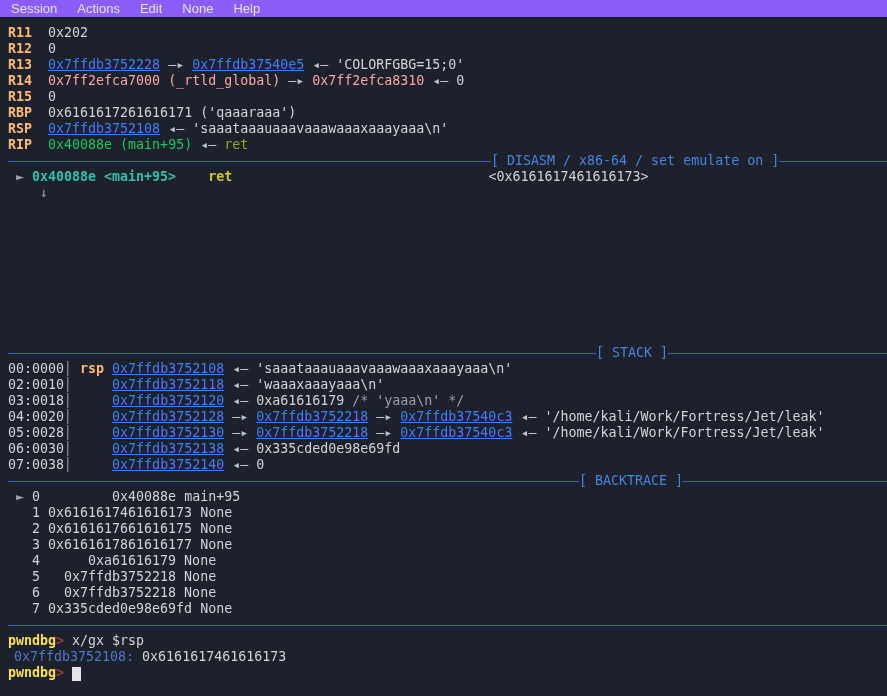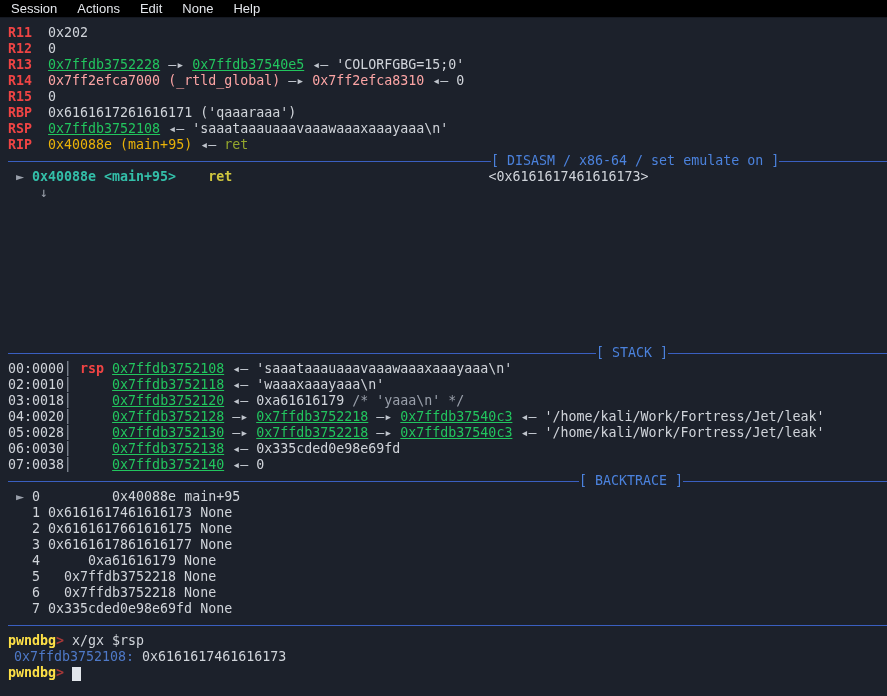--- a/index.html
+++ b/index.html
@@ -1,37 +1,37 @@
 <!DOCTYPE html>
 <html><head>
 <meta charset="utf-8">
 <style>
   html,body{margin:0;padding:0;background:#1c212b;}
   body{width:887px;height:696px;overflow:hidden;}
   
   .menubar{
-    height:17px;background:#000000;border-bottom:1px solid #151922;
+    height:17px;background:#8b5cf6;border-bottom:1px solid #151922;
     display:flex;align-items:center;
     font-family:"Liberation Sans",sans-serif;font-size:13px;color:#e4e7ec;
   }
   .menuitem{padding:0 10px;line-height:17px;cursor:default;}
   .menuitem:first-child{padding-left:11px;}
   
   .terminal{
     height:678px;padding-top:7px;
     font-family:"DejaVu Sans Mono",monospace;font-size:13.3px;line-height:16px;
     color:#d0d4da;
   }
   .line{height:16px;white-space:pre;padding-left:8px;overflow:hidden;}
   
   .c-w{color:#d0d4da;}
-  .c-b{color:#ef4444;font-weight:bold;}
-  .c-o{color:#22c55e;text-decoration:underline;}
+  .c-b{color:#fdba74;font-weight:bold;}
+  .c-o{color:#3b82f6;text-decoration:underline;}
   .c-p{color:#fca5a5;}
-  .c-r{color:#eab308;text-align:center;}
+  .c-r{color:#22c55e;text-align:center;}
   .c-t{color:#33bfa9;font-weight:bold;}
   .c-y{color:#cfc63f;font-weight:bold;}
   .c-g{color:#94a72d;}
   .c-a{color:#bfc4cc;}
   .c-d{color:#9aa0ab;}
   .c-u{color:#4e79c8;margin-left:6px;}
   .c-pr{color:#fde047;font-weight:bold;}
   .c-pk{color:#a83838;font-weight:bold;}
   .c-cur{display:inline-block;width:9px;height:14px;background:#e2e6eb;vertical-align:-2px;}
   

